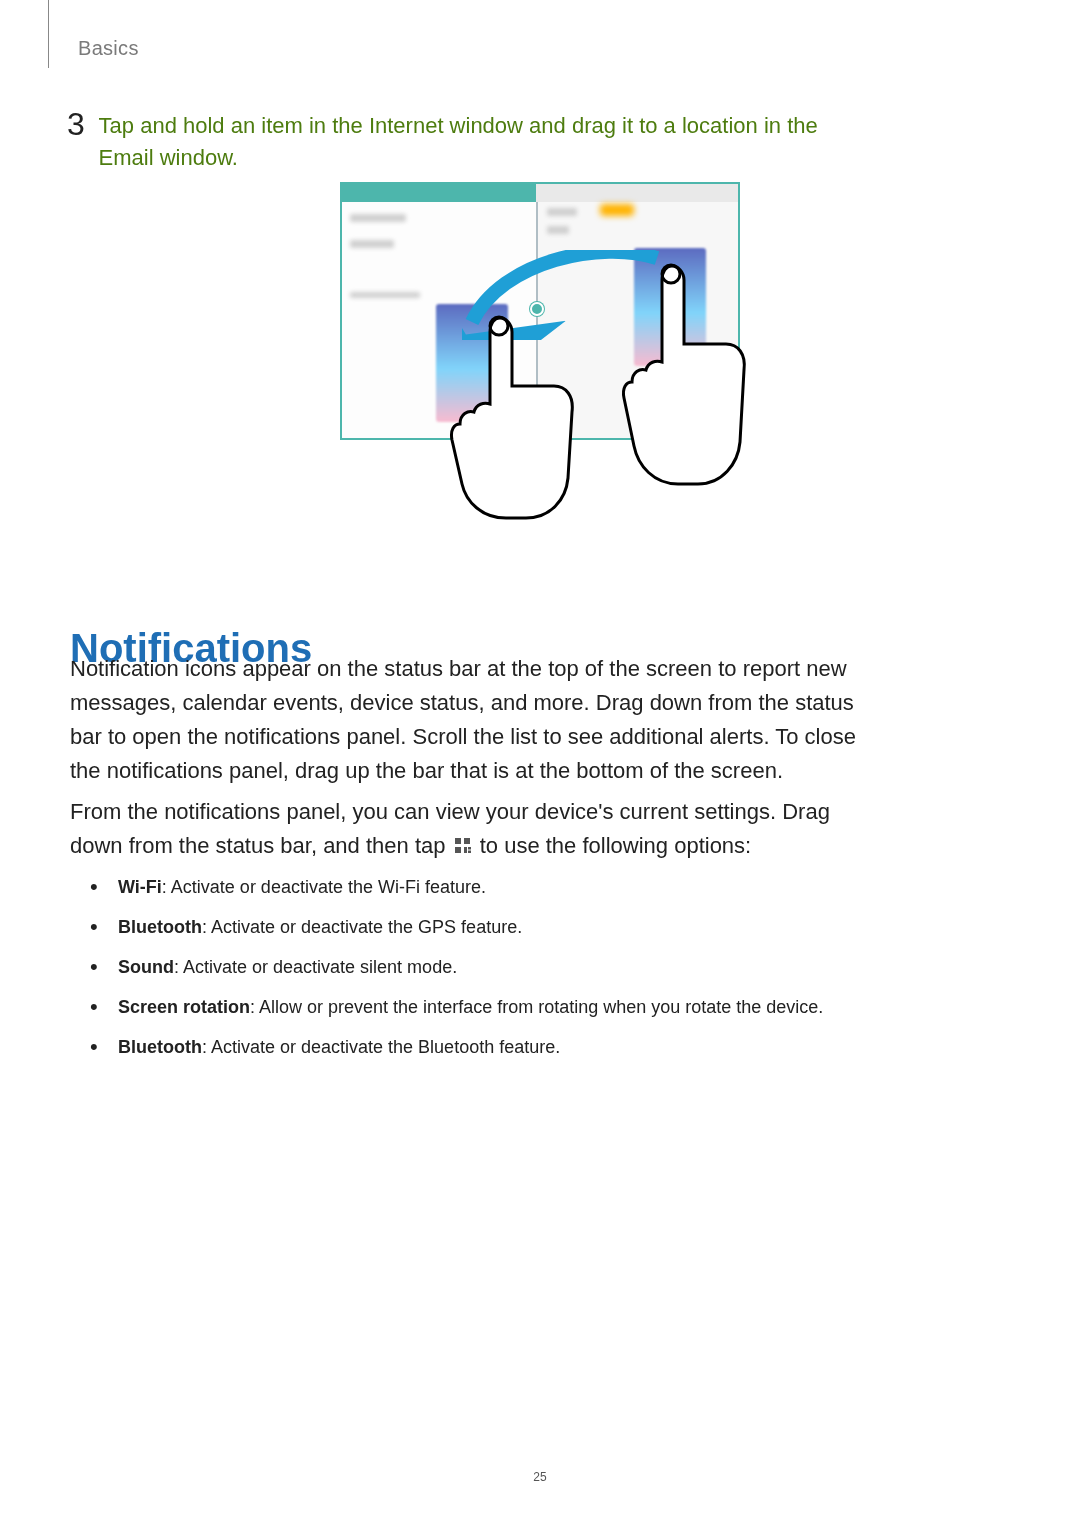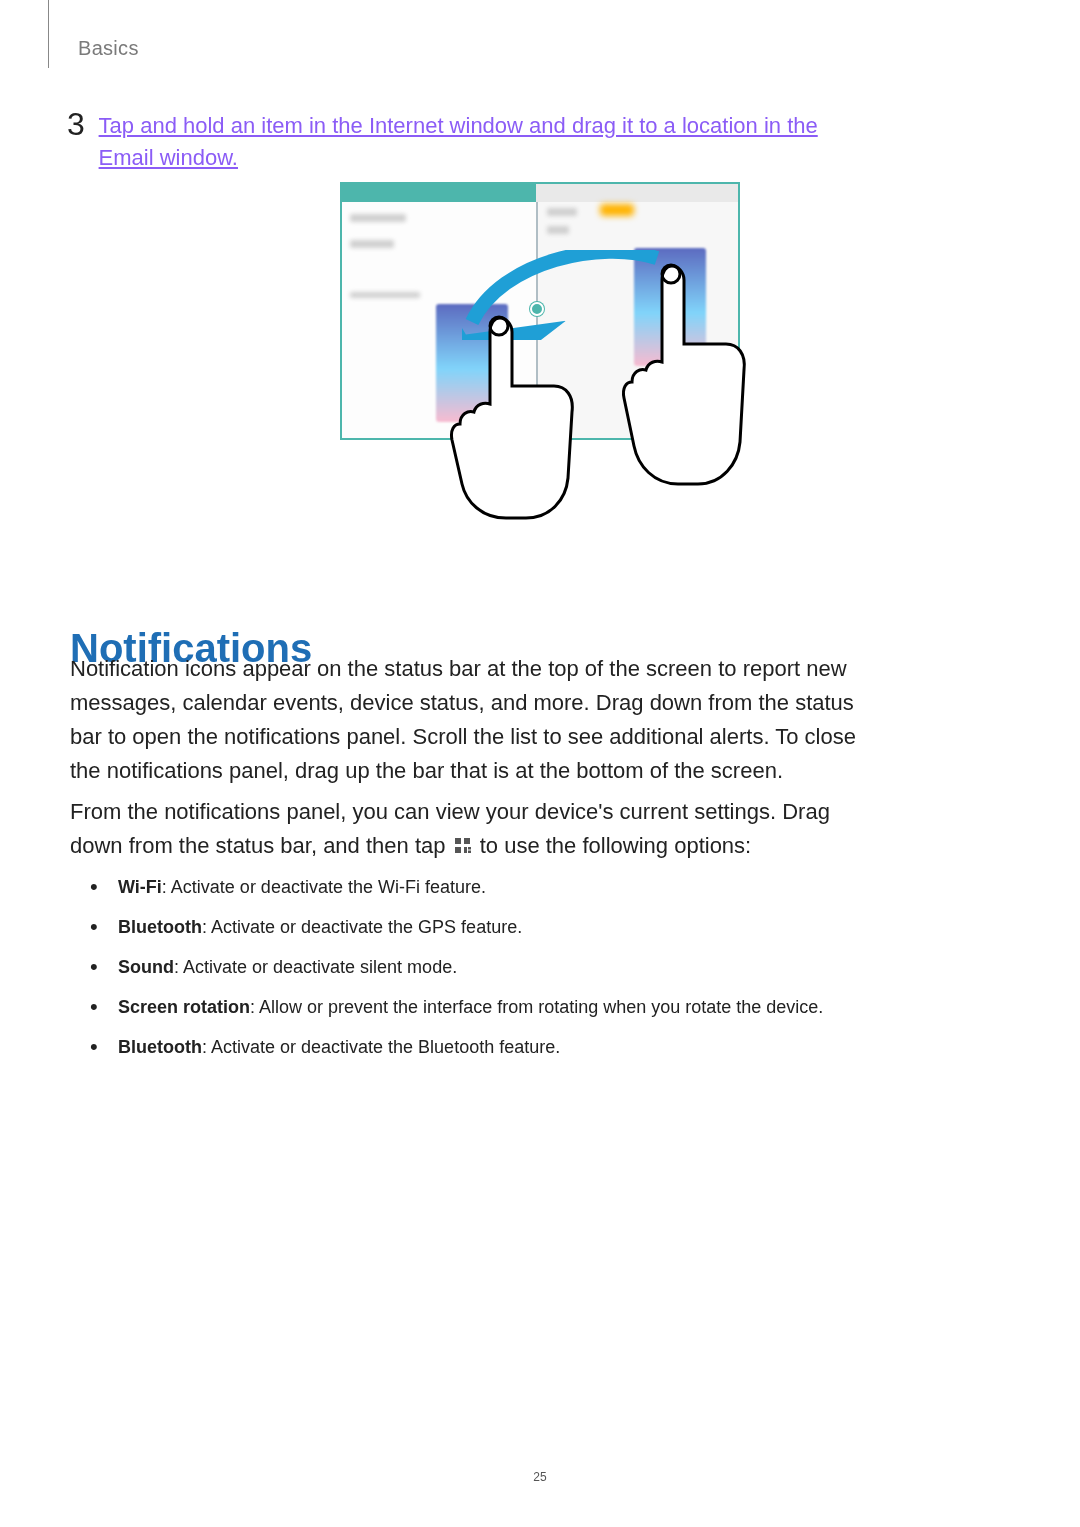--- a/index.html
+++ b/index.html
@@ -2,21 +2,21 @@
 <html><head>
 <meta charset="utf-8">
 <style>
   * { box-sizing: border-box; margin: 0; padding: 0; }
   html, body { width: 1080px; height: 1527px; background: #fff; font-family: "Segoe UI", "Helvetica Neue", Arial, sans-serif; color: #222; }
   .page { position: relative; width: 868px; height: 1527px; padding: 0 70px; }
   .header-rule { position: absolute; left: 48px; top: 0; height: 68px; border-left: 1.5px solid #888; }
   .section-label { position: absolute; left: 78px; top: 37px; font-size: 20px; color: #7a7a7a; letter-spacing: 0.3px; }
   .step { position: absolute; left: 58px; top: 108px; display: flex; align-items: flex-start; }
   .step-number { font-size: 32px; font-weight: 400; color: #222; width: 40px; text-align: center; line-height: 1; }
-  .step-text { font-size: 22px; color: #8b5cf6; line-height: 32px; max-width: 880px; padding-top: 2px; padding-left: 5px; text-decoration: underline; }
+  .step-text { font-size: 22px; color: #4d7c0f; line-height: 32px; max-width: 880px; padding-top: 2px; padding-left: 5px; }
   .figure-wrap { position: absolute; left: 0; top: 182px; width: 1080px; display: flex; justify-content: center; }
   .figure { width: 400px; height: 340px; position: relative; }
   .tablet-frame { position: absolute; left: 0; top: 0; width: 400px; height: 258px; border: 2px solid #4db6ac; background: #fff; overflow: hidden; }
   .split-left { position: absolute; left: 0; top: 0; width: 194px; height: 254px; background: #fdfdfd; }
   .split-right { position: absolute; right: 0; top: 0; width: 202px; height: 254px; background: #f7f7f7; }
   .top-bar-l { position: absolute; left: 0; top: 0; width: 194px; height: 18px; background: #4db6ac; }
   .top-bar-r { position: absolute; right: 0; top: 0; width: 202px; height: 18px; background: #e9e9e9; }
   .blur-line { position: absolute; height: 8px; background: #d0d0d0; border-radius: 2px; filter: blur(2px); }
   .blur-box { position: absolute; border-radius: 4px; filter: blur(3px); }
   .content-thumb-l { position: absolute; left: 94px; top: 120px; width: 72px; height: 118px; background: linear-gradient(180deg, #5c6bc0 0%, #81d4fa 55%, #f8bbd0 100%); border-radius: 3px; filter: blur(1px); }

